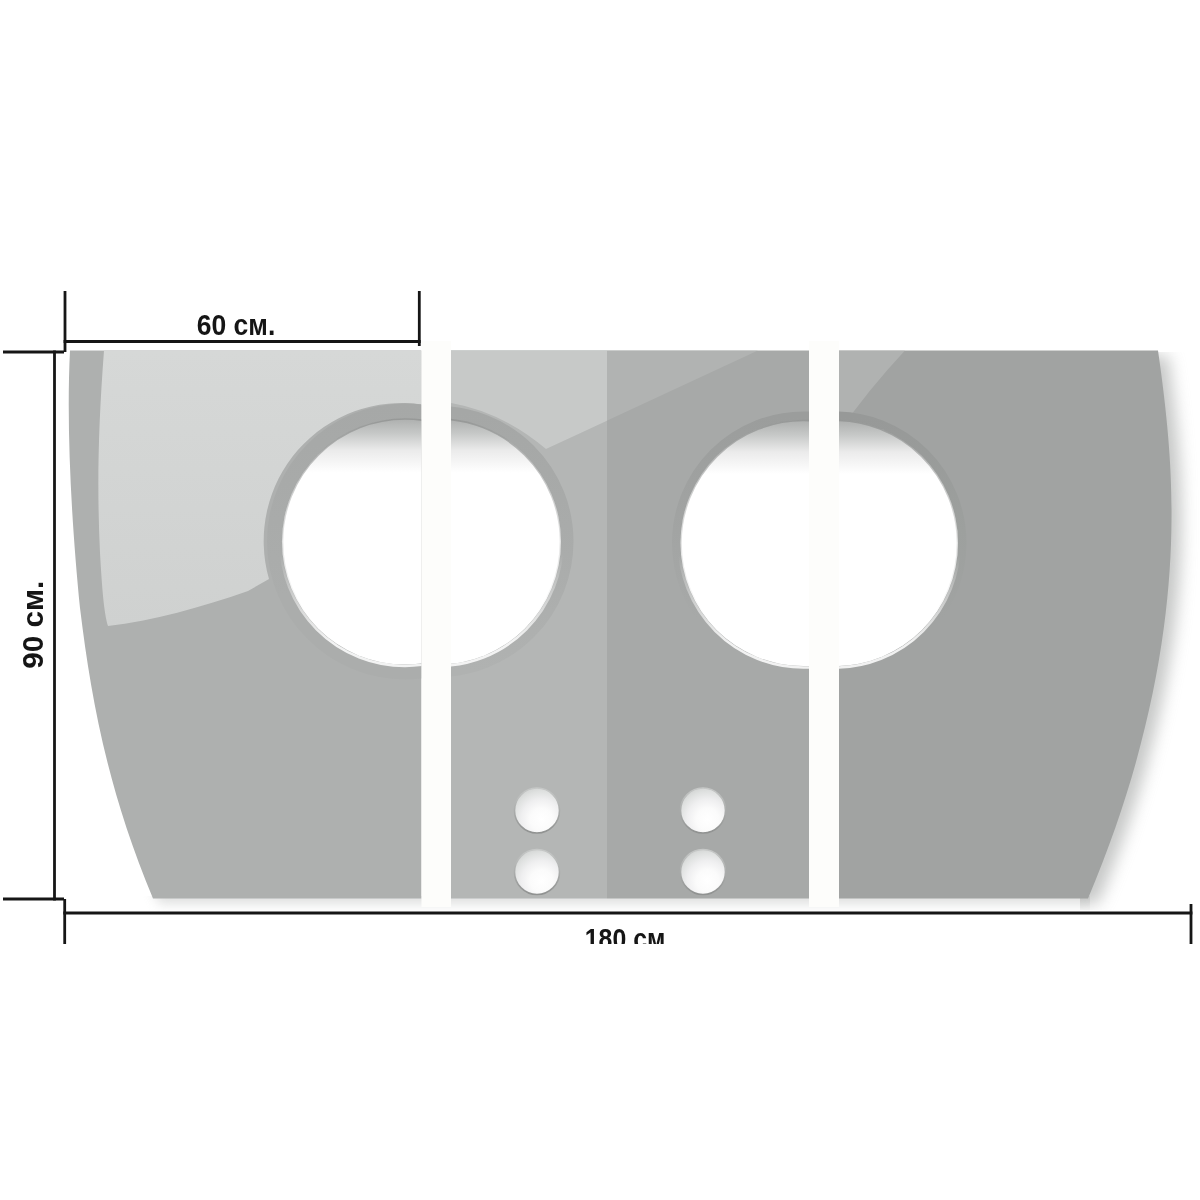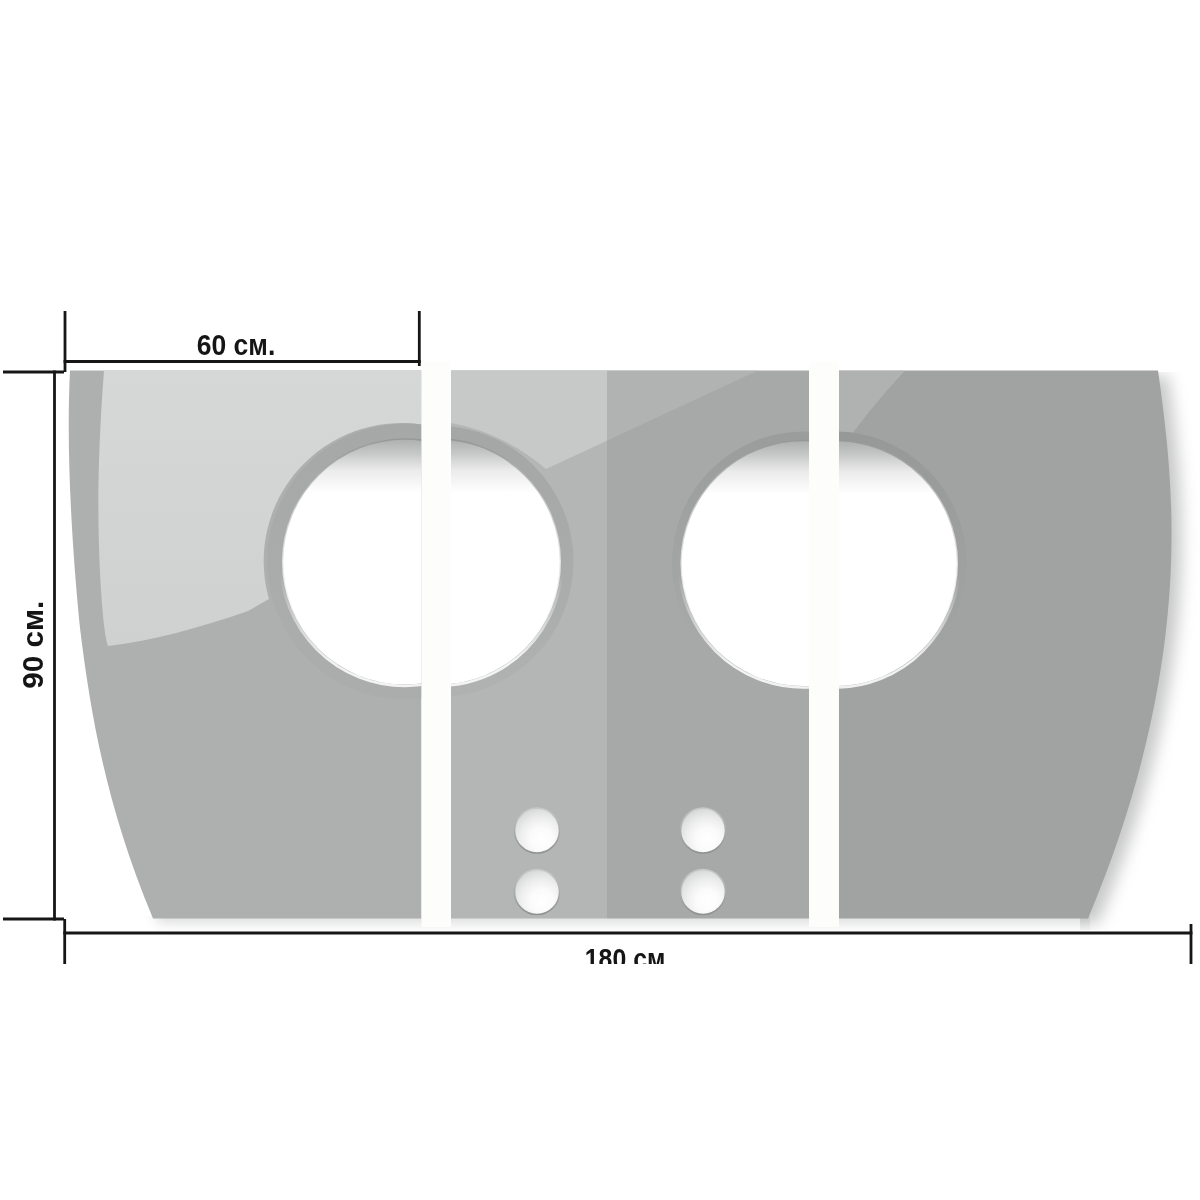--- a/index.html
+++ b/index.html
@@ -1,16 +1,16 @@
 <!DOCTYPE html>
 <html><head>
 <meta charset="utf-8">
 <style>
 html,body{margin:0;padding:0;background:#ffffff;}
-#stage{width:1200px;height:944px;position:relative;font-family:"Liberation Sans", sans-serif;margin-top:20px;}
+#stage{width:1200px;height:944px;position:relative;font-family:"Liberation Sans", sans-serif;}
 text{font-family:"Liberation Sans", sans-serif;font-weight:bold;fill:#151515;}
 </style>
 </head>
 <body>
 <div id="stage">
 <svg width="1200" height="1200" viewBox="0 0 1200 1200" xmlns="http://www.w3.org/2000/svg">
 <defs>
 
   <path id="barrel" d="M70,350.5 L1158,350.5 C1168,420 1172,470 1171.5,520 C1171,610 1155,740 1088,898.5 L153,898.5 C107,788 91,698 80,608 C72,528 66,430 70,350.5 Z"></path>
   <clipPath id="clipBarrel">

